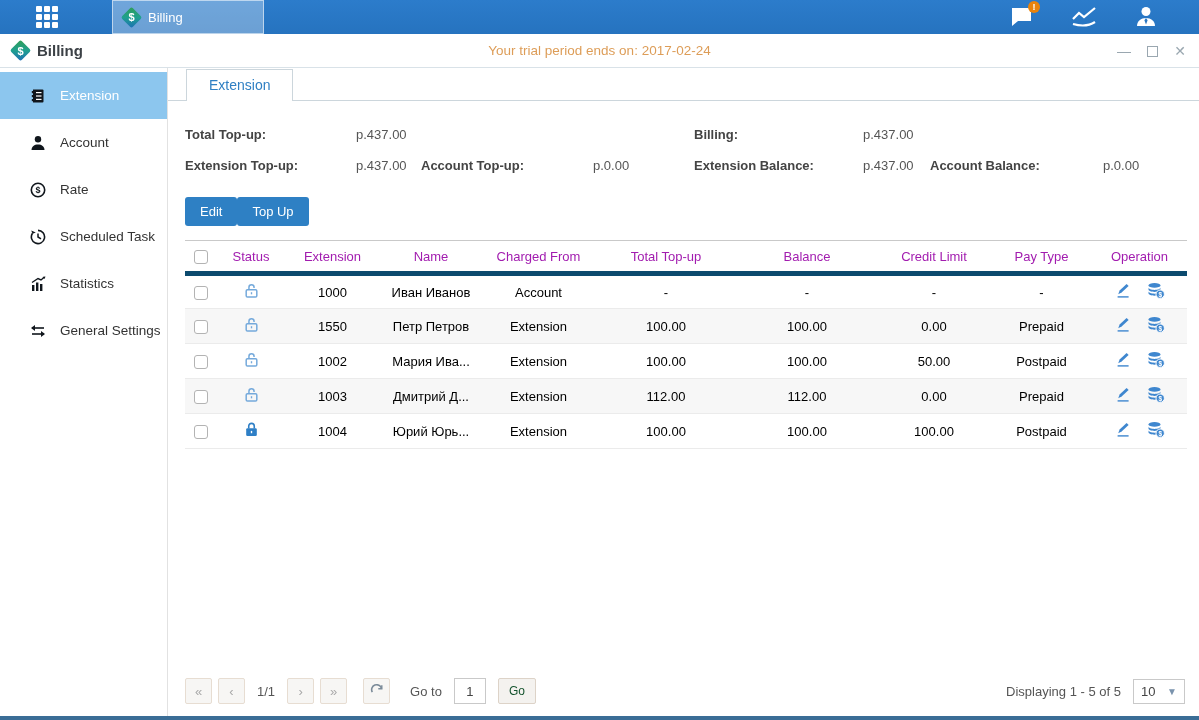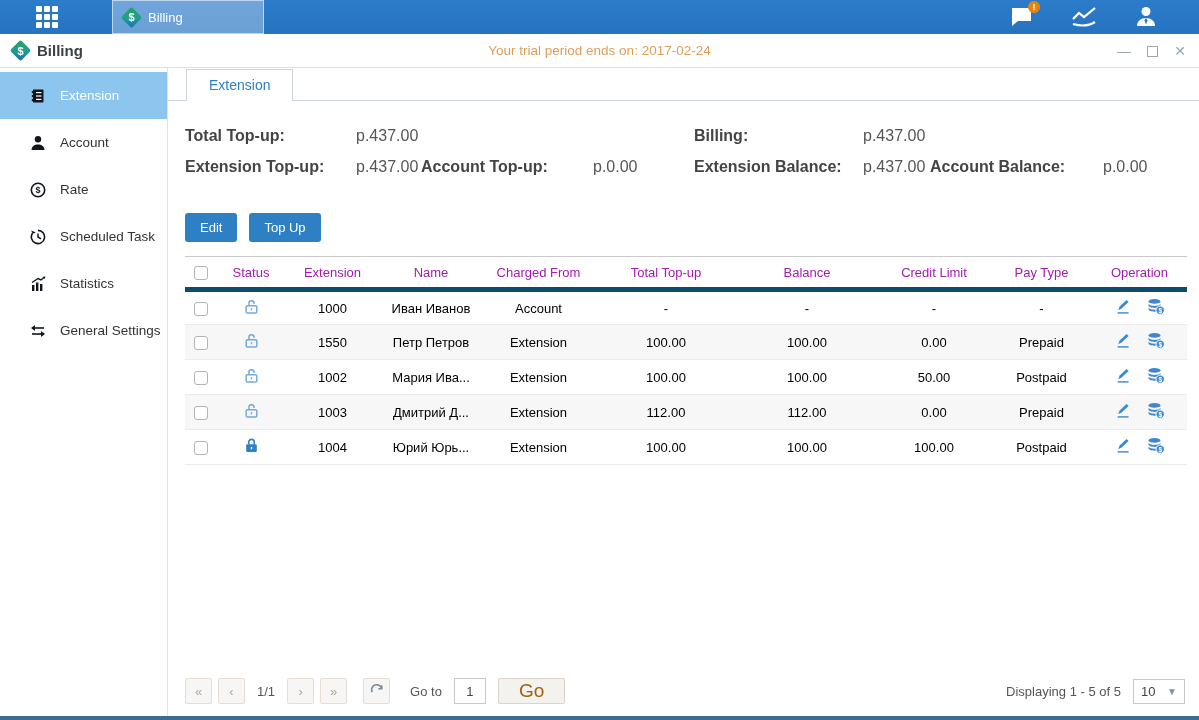--- a/index.html
+++ b/index.html
@@ -35,46 +35,46 @@
   .side-item svg { flex:0 0 auto; }
   .side-item.active { background:#8cc6ee; color:#fff; }
 
   .main { flex:1; display:flex; flex-direction:column; min-width:0; }
 
   
   .tabstrip { height:33px; border-bottom:1px solid #ccd6dc; display:flex; align-items:flex-end; padding-left:18px; }
   .tab { background:#fff; border:1px solid #ccd6dc; border-bottom:none; padding:7px 22px 8px; color:#2f7fc3; font-size:14px; margin-bottom:-1px; cursor:pointer; }
 
   
-  .summary { position:relative; height:72px; margin-top:20px; font-size:16px; }
+  .summary { position:relative; height:72px; margin-top:20px; font-size:13px; }
   .summary .lbl { position:absolute; font-weight:bold; color:#444; }
   .summary .val { position:absolute; color:#555;margin-left:43px; }
 
-  .btn-row { display:flex; gap:12px; margin:20px 0 0 17px; }
+  .btn-row { display:flex; gap:0; margin:4px 0 0 17px; }
   .btn-blue { background:#2e80c4; color:#fff; border:none; border-radius:3px; padding:7px 15px; font-size:13px; cursor:pointer; font-family:inherit; }
 
   
   .tablewrap { margin:14px 12px 0 17px; }
   table { border-collapse:collapse; width:100%; table-layout:fixed; }
   thead td { border-top:1px solid #c9c9c9; border-bottom:5px solid #0c4a6e; height:33px; color:#a21caf; }
   tbody td { border-bottom:1px solid #ebebeb; height:35px; color:#000000; }
   td { text-align:center; overflow:hidden; white-space:nowrap; }
   tbody tr:nth-child(even) { background:#f7f7f7; }
   .cb { width:14px; height:14px; border:1px solid #b3b3b3; border-radius:3px; background:#fff; display:inline-block; vertical-align:middle; cursor:pointer; }
   .status { display:inline-flex; cursor:pointer; }
   .ops { display:inline-flex; gap:16px; align-items:center; }
   .op { cursor:pointer; display:inline-flex; }
 
   
   .pager { margin-top:auto; margin-bottom:12px; display:flex; align-items:center; padding:0 14px 0 17px; gap:6px; }
   .pbtn { width:27px; height:26px; background:#f7f6f4; border:1px solid #e7ddd2; border-radius:2px; display:inline-flex; align-items:center; justify-content:center; color:#a9a9a9; font-size:13px; cursor:pointer; }
   .pageind { margin:0 6px; color:#555; }
   .goto-lbl { margin:0 6px 0 14px; color:#555; }
   .goto-input { width:32px; height:26px; border:1px solid #c9c9c9; text-align:center; font-size:13px; color:#444; font-family:inherit; }
-  .go-btn { height:26px; padding:0 20px; background:#f4f2ef; border:1px solid #ddd3c8; border-radius:2px; color:#a16207; font-size:19px; cursor:pointer; font-family:inherit; margin-left:6px; }
+  .go-btn { height:26px; padding:0 10px; background:#f4f2ef; border:1px solid #ddd3c8; border-radius:2px; color:#14532d; font-size:12px; cursor:pointer; font-family:inherit; margin-left:6px; }
   .pager-right { margin-left:auto; display:flex; align-items:center; gap:12px; }
   .pagesize { width:52px; height:25px; border:1px solid #c9c9c9; display:flex; align-items:center; justify-content:space-between; padding:0 7px; cursor:pointer; background:#fff; color:#444; }
   .pagesize .tri { color:#7a93ad; font-size:10px; }
 
   .bottom-strip { position:absolute; left:0; right:0; bottom:0; height:4px; background:#3a6d96; }
 </style>
 </head>
 <body>
 
 <div class="topbar">

